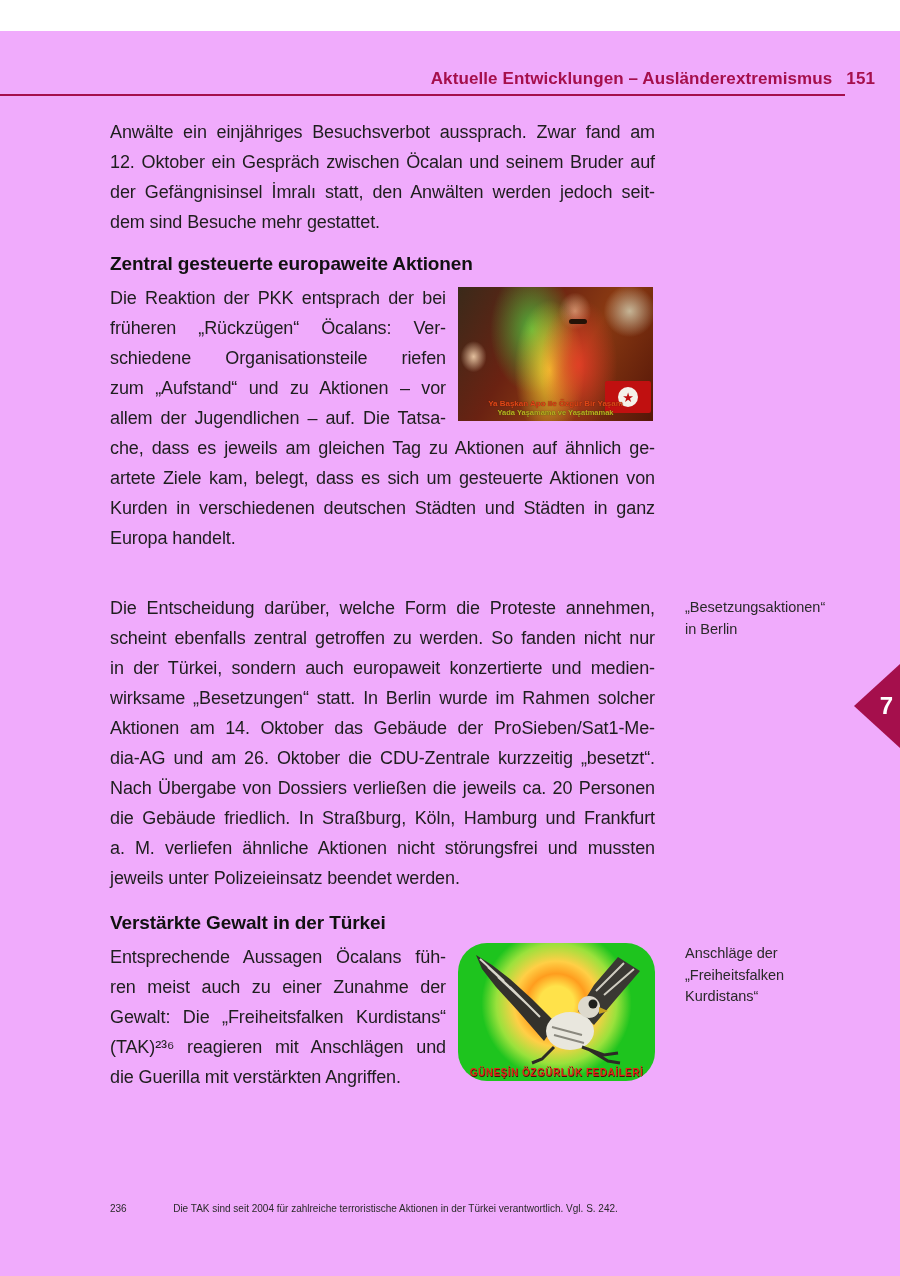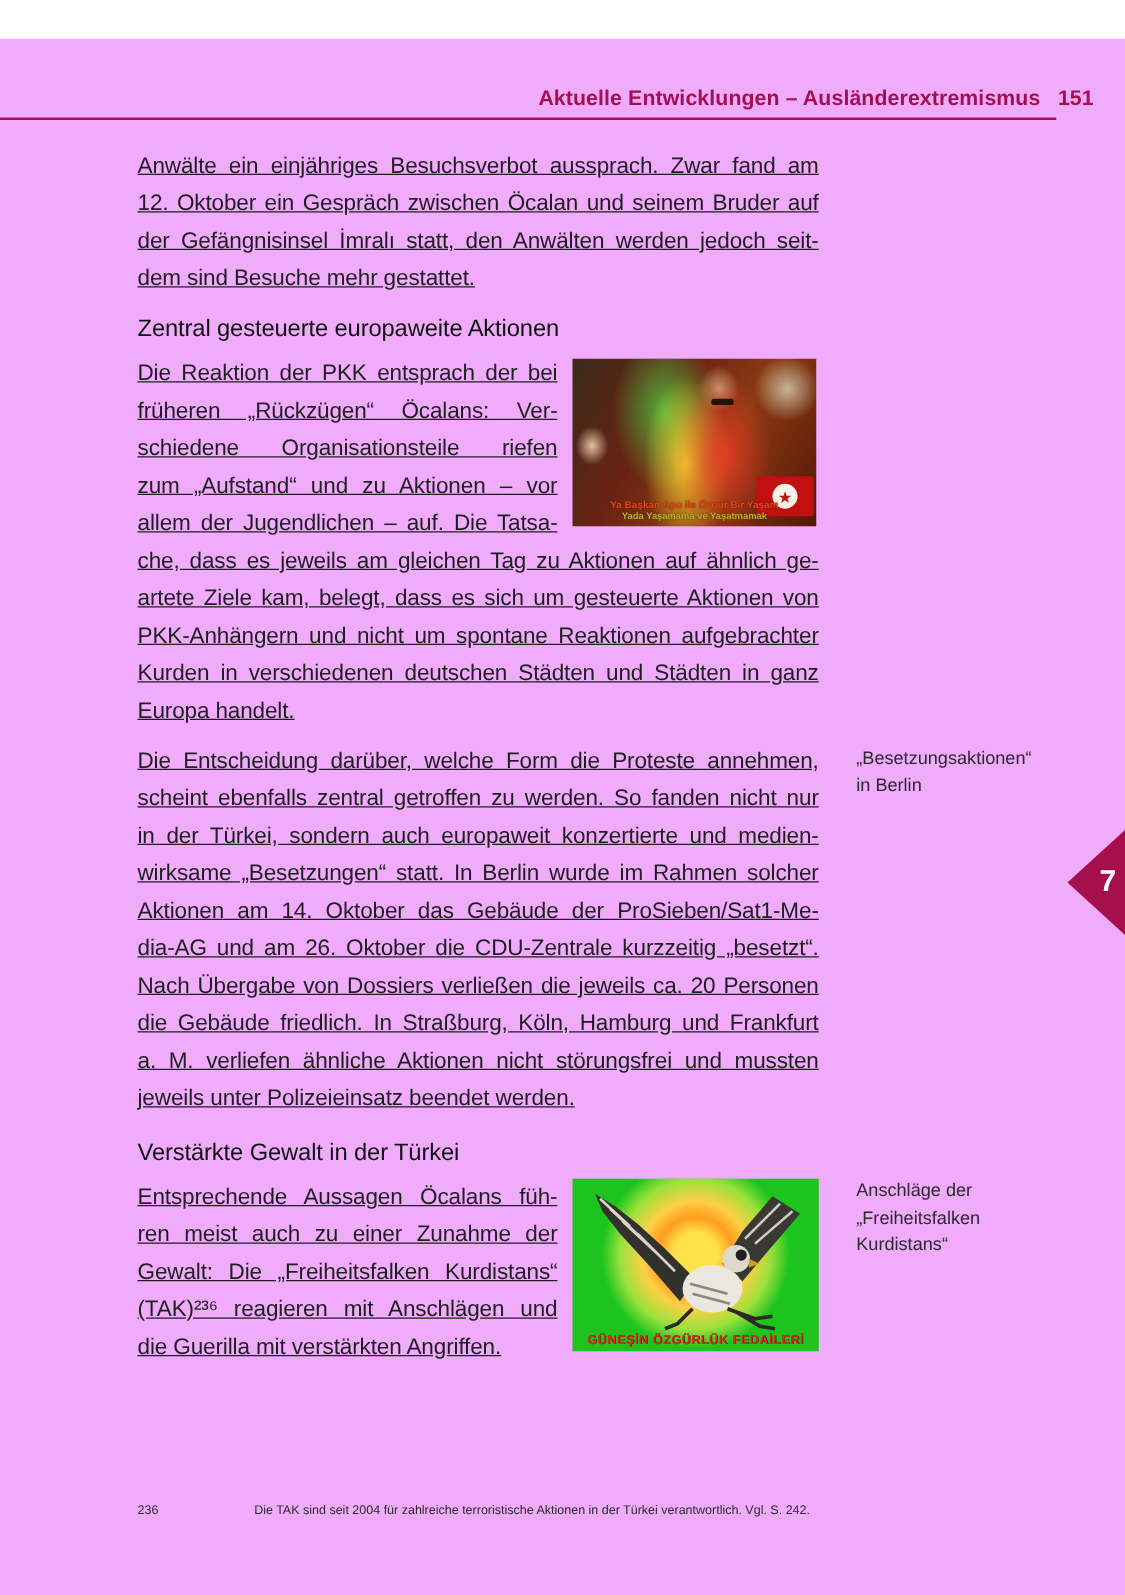--- a/index.html
+++ b/index.html
@@ -6,25 +6,25 @@
   body{font-family:"Liberation Sans","DejaVu Sans",sans-serif;color:#1e1e1e;}
   .page{position:relative;width:900px;height:1276px;background:#f0abfc;overflow:hidden;margin-top:31px;}
 
   
   .header{position:absolute;top:38px;right:25px;display:flex;align-items:baseline;gap:14px;
           color:#a50f4c;font-weight:bold;font-size:17px;letter-spacing:.1px;}
   .header-rule{position:absolute;top:63px;left:0;width:845px;height:2px;background:#a50f4c;}
 
   
   .para{position:absolute;left:110px;width:545px;font-size:18px;line-height:30px;letter-spacing:-.1px;}
-  .para .line{text-align:justify;text-align-last:justify;white-space:nowrap;text-decoration:underline;}
+  .para .line{text-align:justify;text-align-last:justify;white-space:nowrap;}
   .para.endpara .line:last-child{text-align-last:left;}
   .para.narrow{width:336px;}
 
-  .heading{position:absolute;left:110px;font-size:19px;font-weight:normal;letter-spacing:-.1px;color:#111;}
+  .heading{position:absolute;left:110px;font-size:19px;font-weight:bold;letter-spacing:-.1px;color:#111;}
 
   
   .note{position:absolute;left:685px;width:180px;font-size:14.5px;line-height:21.5px;color:#2a2a2a;}
   .note .line{text-align:left;}
 
   
   .tab{position:absolute;right:0;top:633px;width:46px;height:84px;background:#a50f4c;
        -webkit-clip-path:polygon(100% 0,100% 100%,0 50%);clip-path:polygon(100% 0,100% 100%,0 50%);}
   .tab .tab-number{position:absolute;right:7px;top:50%;transform:translateY(-50%);
        color:#fff;font-weight:bold;font-size:24px;}
@@ -44,29 +44,29 @@
       border-radius:2px;display:flex;align-items:center;justify-content:center;}
   .collage .flag .star-disc{width:20px;height:20px;border-radius:50%;background:#f5f2ea;
       display:flex;align-items:center;justify-content:center;color:#c01010;font-size:13px;line-height:1;}
   .collage .mustache{position:absolute;left:57%;top:24%;width:18px;height:5px;background:#241207;border-radius:3px;}
   .collage .caption{position:absolute;left:0;right:0;bottom:4px;text-align:center;font-weight:bold;}
   .collage .cap1{font-size:8px;color:#e04818;text-shadow:0 0 1px #501000;}
   .collage .cap2{font-size:7.5px;color:#bfae1e;text-shadow:0 0 1px #204010;}
 
   .falcon{left:458px;top:912px;width:197px;height:138px;background:
       radial-gradient(circle at 50% 44%, #ffe24a 0 14%, #ff9d1e 24%, #ffcf46 34%, rgba(196,235,70,.75) 48%, rgba(30,196,30,0) 60%),
-      #1ec41e;}
+      #1ec41e; border-radius: 29px;}
   .falcon svg{position:absolute;left:0;top:0;}
   .falcon .caption{position:absolute;left:0;right:0;bottom:3px;text-align:center;font-weight:bold;
       font-size:10px;letter-spacing:.5px;color:#e02818;text-shadow:0.5px 0.5px 0 #401008;}
 
   
   .footnote{position:absolute;left:110px;top:1167px;display:flex;font-size:10px;line-height:22px;color:#2a2a2a;}
   .footnote .fn-num{width:33px;flex:0 0 33px;}
-  .footnote .fn-text{width:505px;text-align:right;}
+  .footnote .fn-text{width:505px;text-align:center;}
 </style>
 </head>
 <body>
 
 <div class="page">
 
   <div class="header">
     <span>Aktuelle Entwicklungen – Ausländerextremismus</span>
     <span>151</span>
   </div>
@@ -96,21 +96,20 @@
     </div>
     <div class="caption">
       <div class="cap1">Ya Başkan Apo ile Özgür Bir Yaşam</div>
       <div class="cap2">Yada Yaşamama ve Yaşatmamak</div>
     </div>
   </div>
 
   <div class="para endpara" style="top:402px">
       <div class="line">che, dass es jeweils am gleichen Tag zu Aktionen auf ähnlich ge-</div>
       <div class="line">artete Ziele kam, belegt, dass es sich um gesteuerte Aktionen von</div>
-      <div class="line">PKK-Anhängern und nicht um spontane Reaktionen aufgebrachter</div>
       <div class="line">Kurden in verschiedenen deutschen Städten und Städten in ganz</div>
       <div class="line">Europa handelt.</div>
     </div>
 
   <div class="para endpara" style="top:562px">
       <div class="line">Die Entscheidung darüber, welche Form die Proteste annehmen,</div>
       <div class="line">scheint ebenfalls zentral getroffen zu werden. So fanden nicht nur</div>
       <div class="line">in der Türkei, sondern auch europaweit konzertierte und medien-</div>
       <div class="line">wirksame „Besetzungen“ statt. In Berlin wurde im Rahmen solcher</div>
       <div class="line">Aktionen am 14. Oktober das Gebäude der ProSieben/Sat1-Me-</div>

